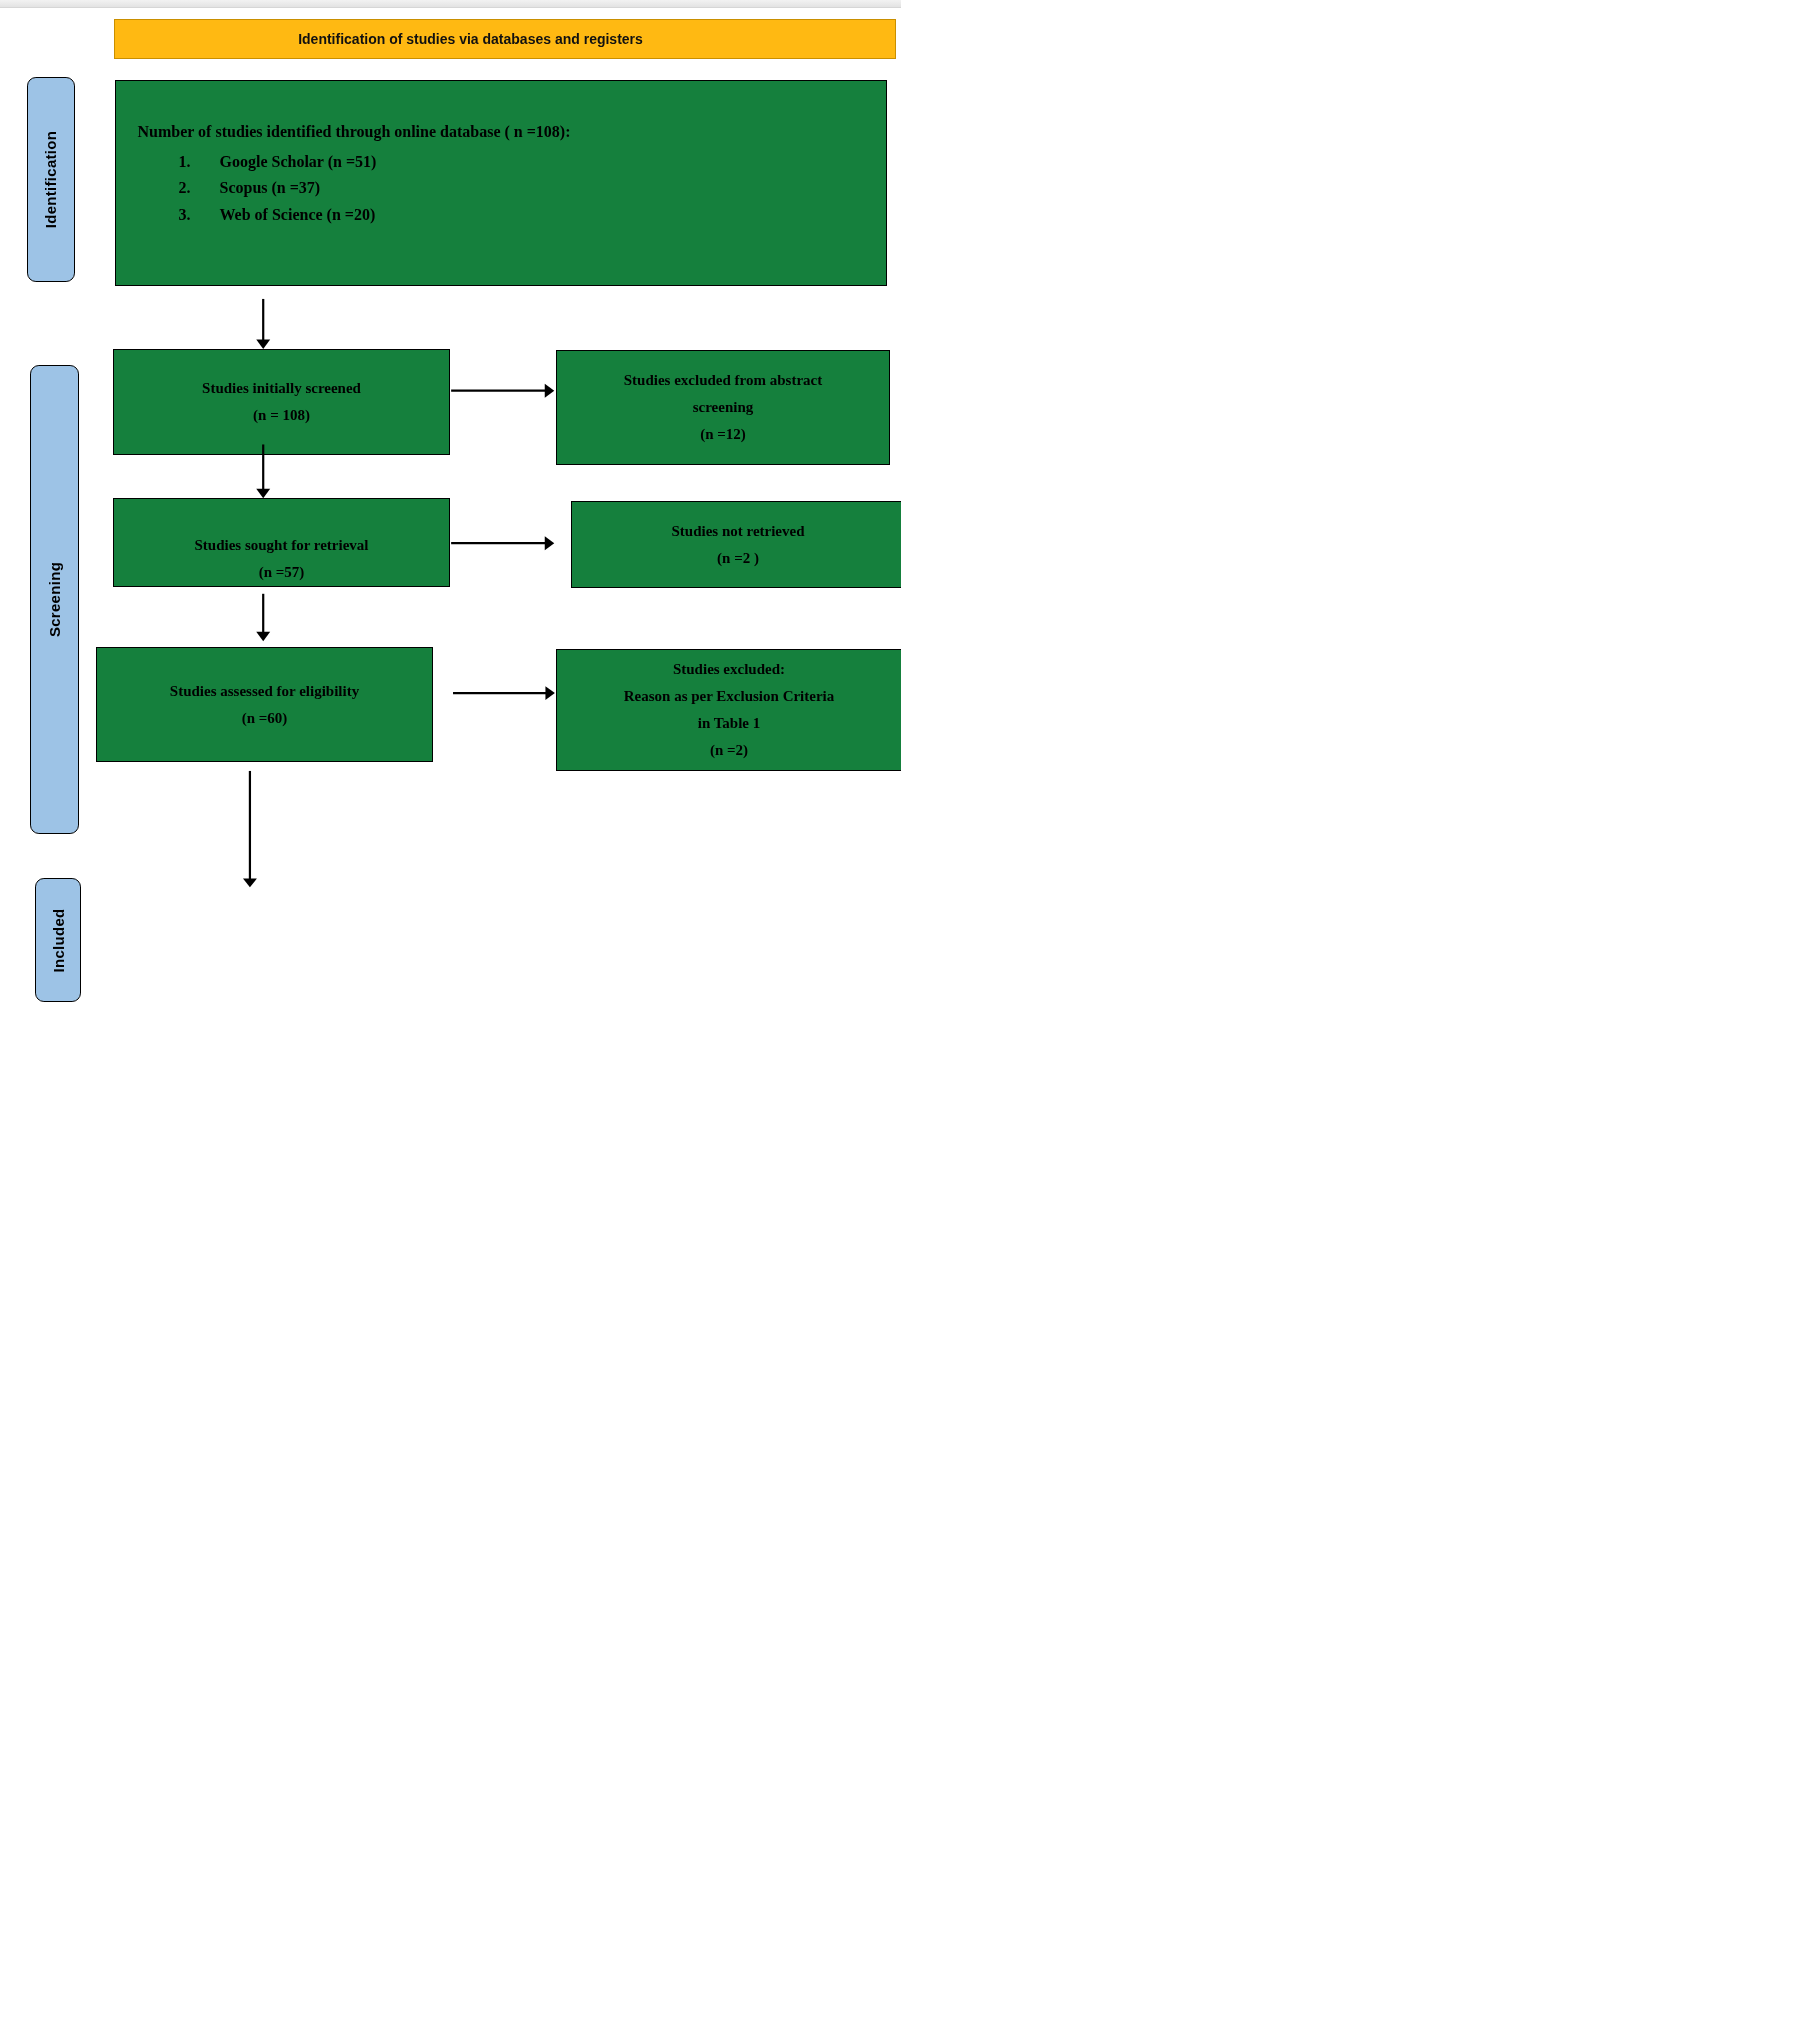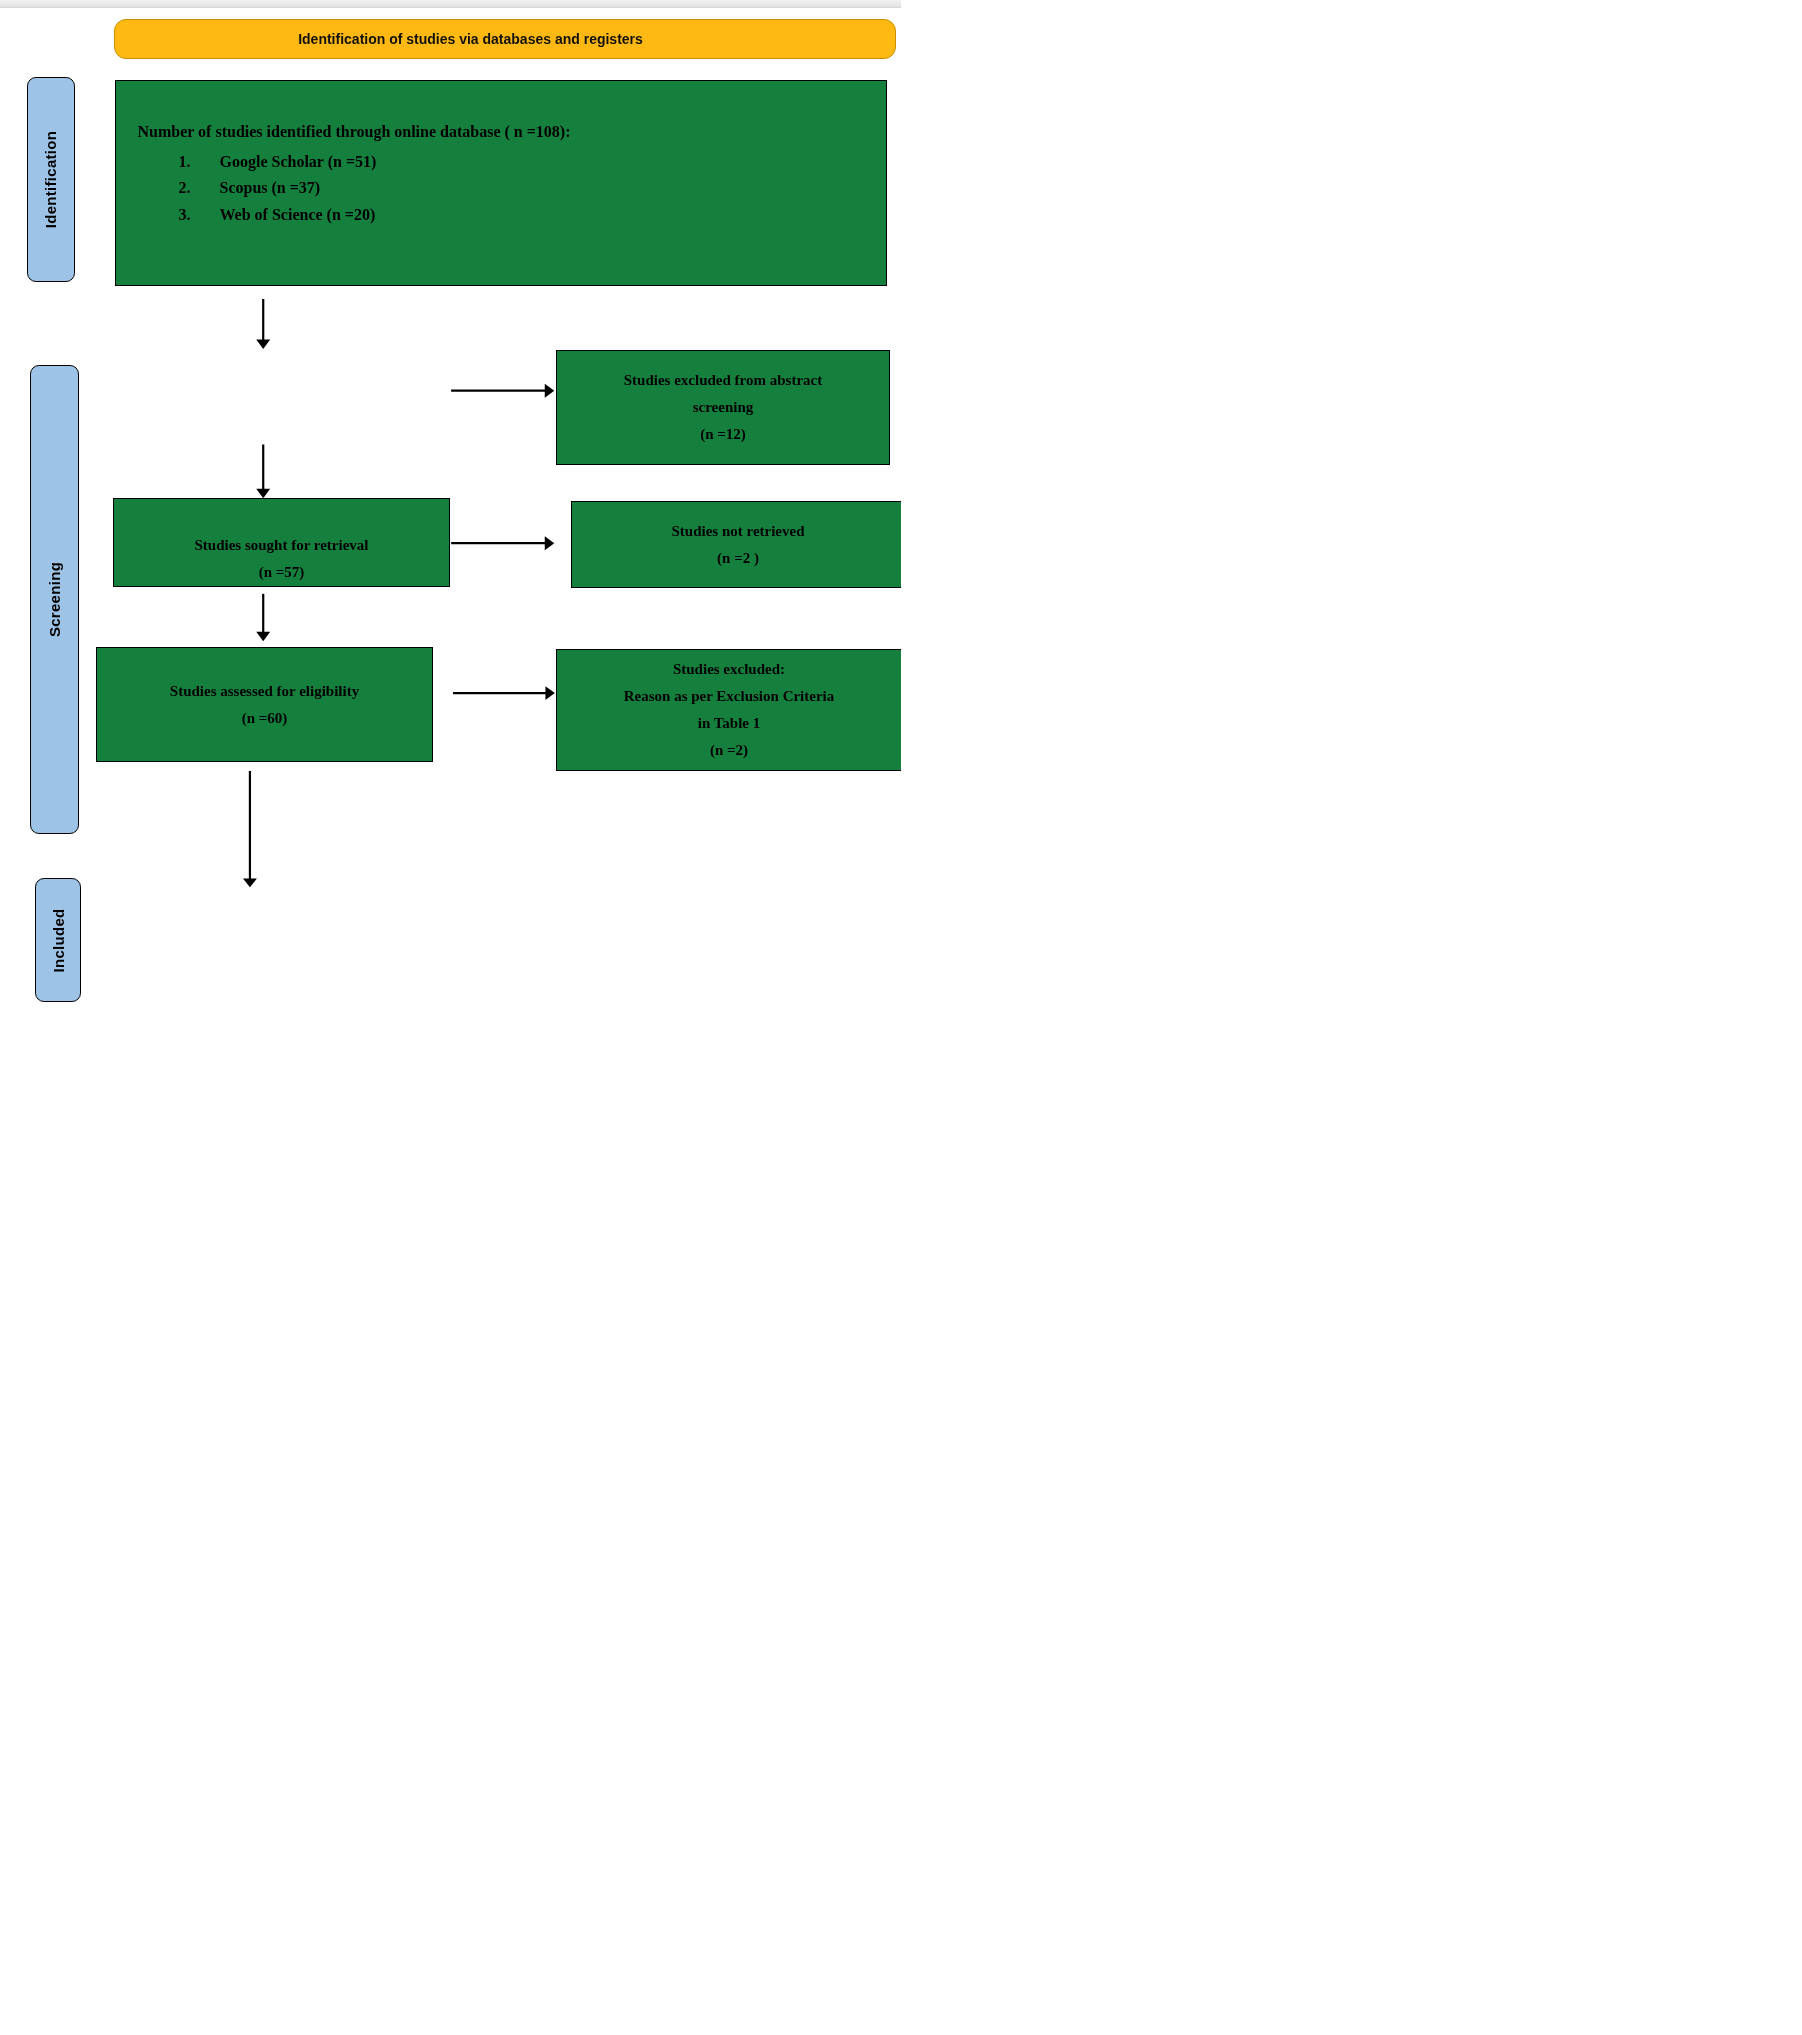--- a/index.html
+++ b/index.html
@@ -12,21 +12,21 @@
   }
   .page-top-edge {
     position:absolute; left:0; top:0; width:901px; height:7px;
     background:linear-gradient(#f2f2f2,#e3e3e3);
     border-bottom:0.6px solid #d6d6d6;
   }
   .banner {
     position:absolute; left:114px; top:19px; width:782px; height:40px;
     background:var(--banner-fill,#FFB912);
     border:1.9px solid var(--banner-border,#C98F00);
-    border-radius:12px;
+    border-radius:0;
     box-sizing:border-box;
     display:flex; align-items:center; justify-content:center;
     padding-right:69px;
   }
   .banner .label {
     font-family:"Liberation Sans", sans-serif;
     font-weight:bold; font-size:14px; color:#111;
   }
   .stage {
     position:absolute;
@@ -116,20 +116,24 @@
     <div class="li-row">
       <span class="li-num">2.</span>
       <span>Scopus (n =37)</span>
     </div>
     <div class="li-row">
       <span class="li-num">3.</span>
       <span>Web of Science (n =20)</span>
     </div>
   </div>
 
+  <div class="flowbox box-screened">
+    <div class="line">Studies initially screened</div>
+    <div class="line">(n = 108)</div>
+  </div>
 
   <div class="flowbox box-excluded-abstract">
     <div class="line">Studies excluded from abstract</div>
     <div class="line">screening</div>
     <div class="line">(n =12)</div>
   </div>
 
   <div class="flowbox box-sought">
     <div class="line">Studies sought for retrieval</div>
     <div class="line">(n =57)</div>

